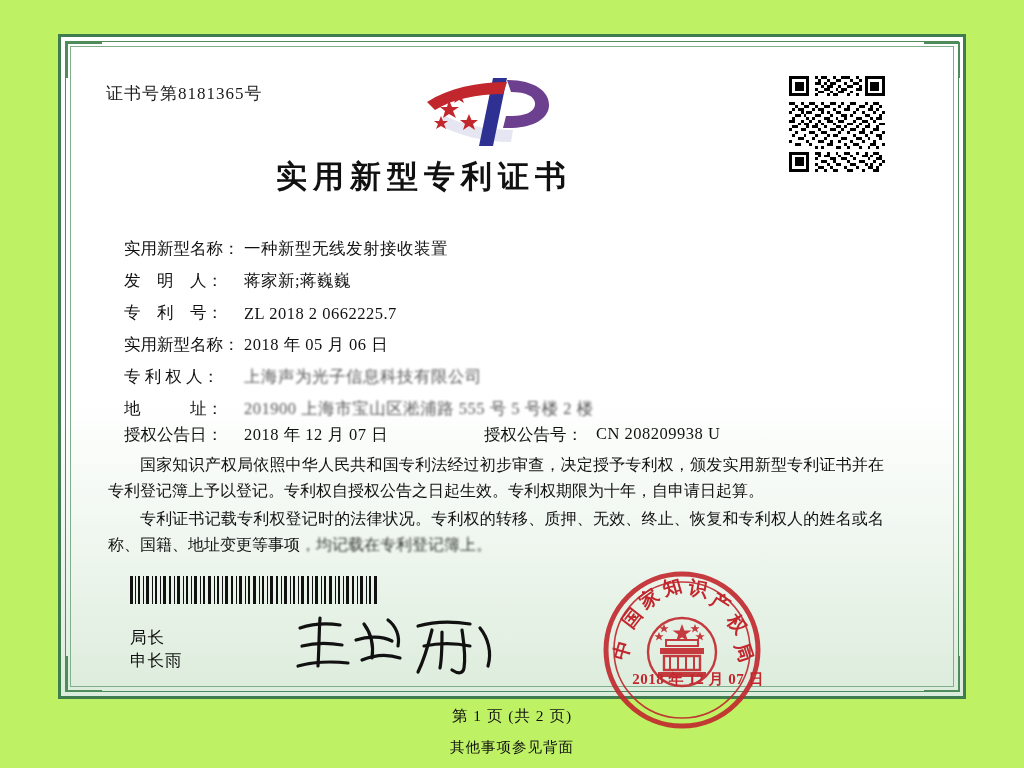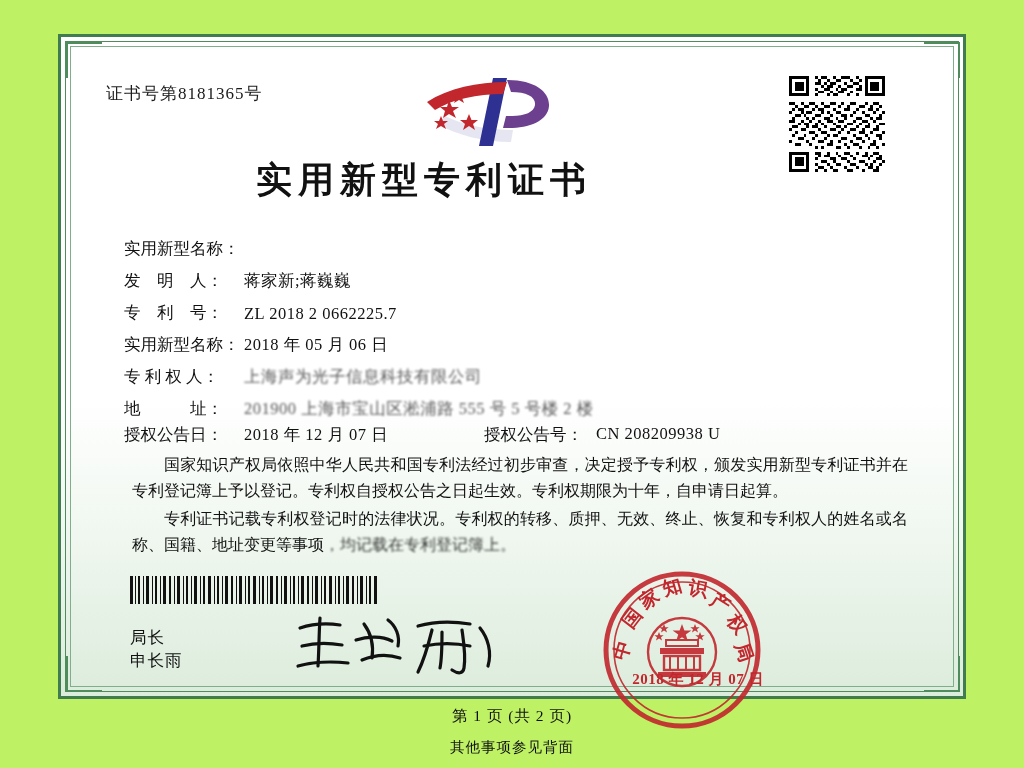--- a/index.html
+++ b/index.html
@@ -90,21 +90,21 @@
     width: 96px;
     height: 96px;
   }
 
   .title {
     position: absolute;
     left: 0;
     top: 156px;
     width: 848px;
     text-align: center;
-    font-size: 36px;
+    font-size: 31px;
     font-weight: bold;
     letter-spacing: 6px;
     color: #111111;
     font-family: Liberation Mono, monospace;
   }
 
   
   .fields {
     position: absolute;
     left: 124px;
@@ -144,21 +144,21 @@
     white-space: nowrap;
     margin-top: 4px;
   }
   .grant-left { width: 360px; display: flex; }
   .grant-right { display: flex; }
   .grant-right .field-label { width: 112px; }
 
   
   .body-text {
     position: absolute;
-    left: 132px;
+    left: 108px;
     top: 452px;
     width: 776px;
     font-size: 16px;
     line-height: 26px;
     color: #111;
     text-align: justify;
   }
   .body-text p { margin: 0 0 2px 0; text-indent: 2em; }
   .body-text .blurry-tail { filter: blur(0.9px); opacity: 0.85; }
 
@@ -486,20 +486,21 @@
           <rect x="29" y="32" width="2" height="1"></rect>
       </g>
     </svg>
   </div>
 
   <div class="title">实用新型专利证书</div>
 
   <div class="fields">
     <div class="field-row">
       <span class="field-label">实用新型名称：</span>
+      <span class="field-value">一种新型无线发射接收装置</span>
     </div>
     <div class="field-row">
       <span class="field-label">发　明　人：</span>
       <span class="field-value">蒋家新;蒋巍巍</span>
     </div>
     <div class="field-row">
       <span class="field-label">专　利　号：</span>
       <span class="field-value">ZL 2018 2 0662225.7</span>
     </div>
     <div class="field-row">

